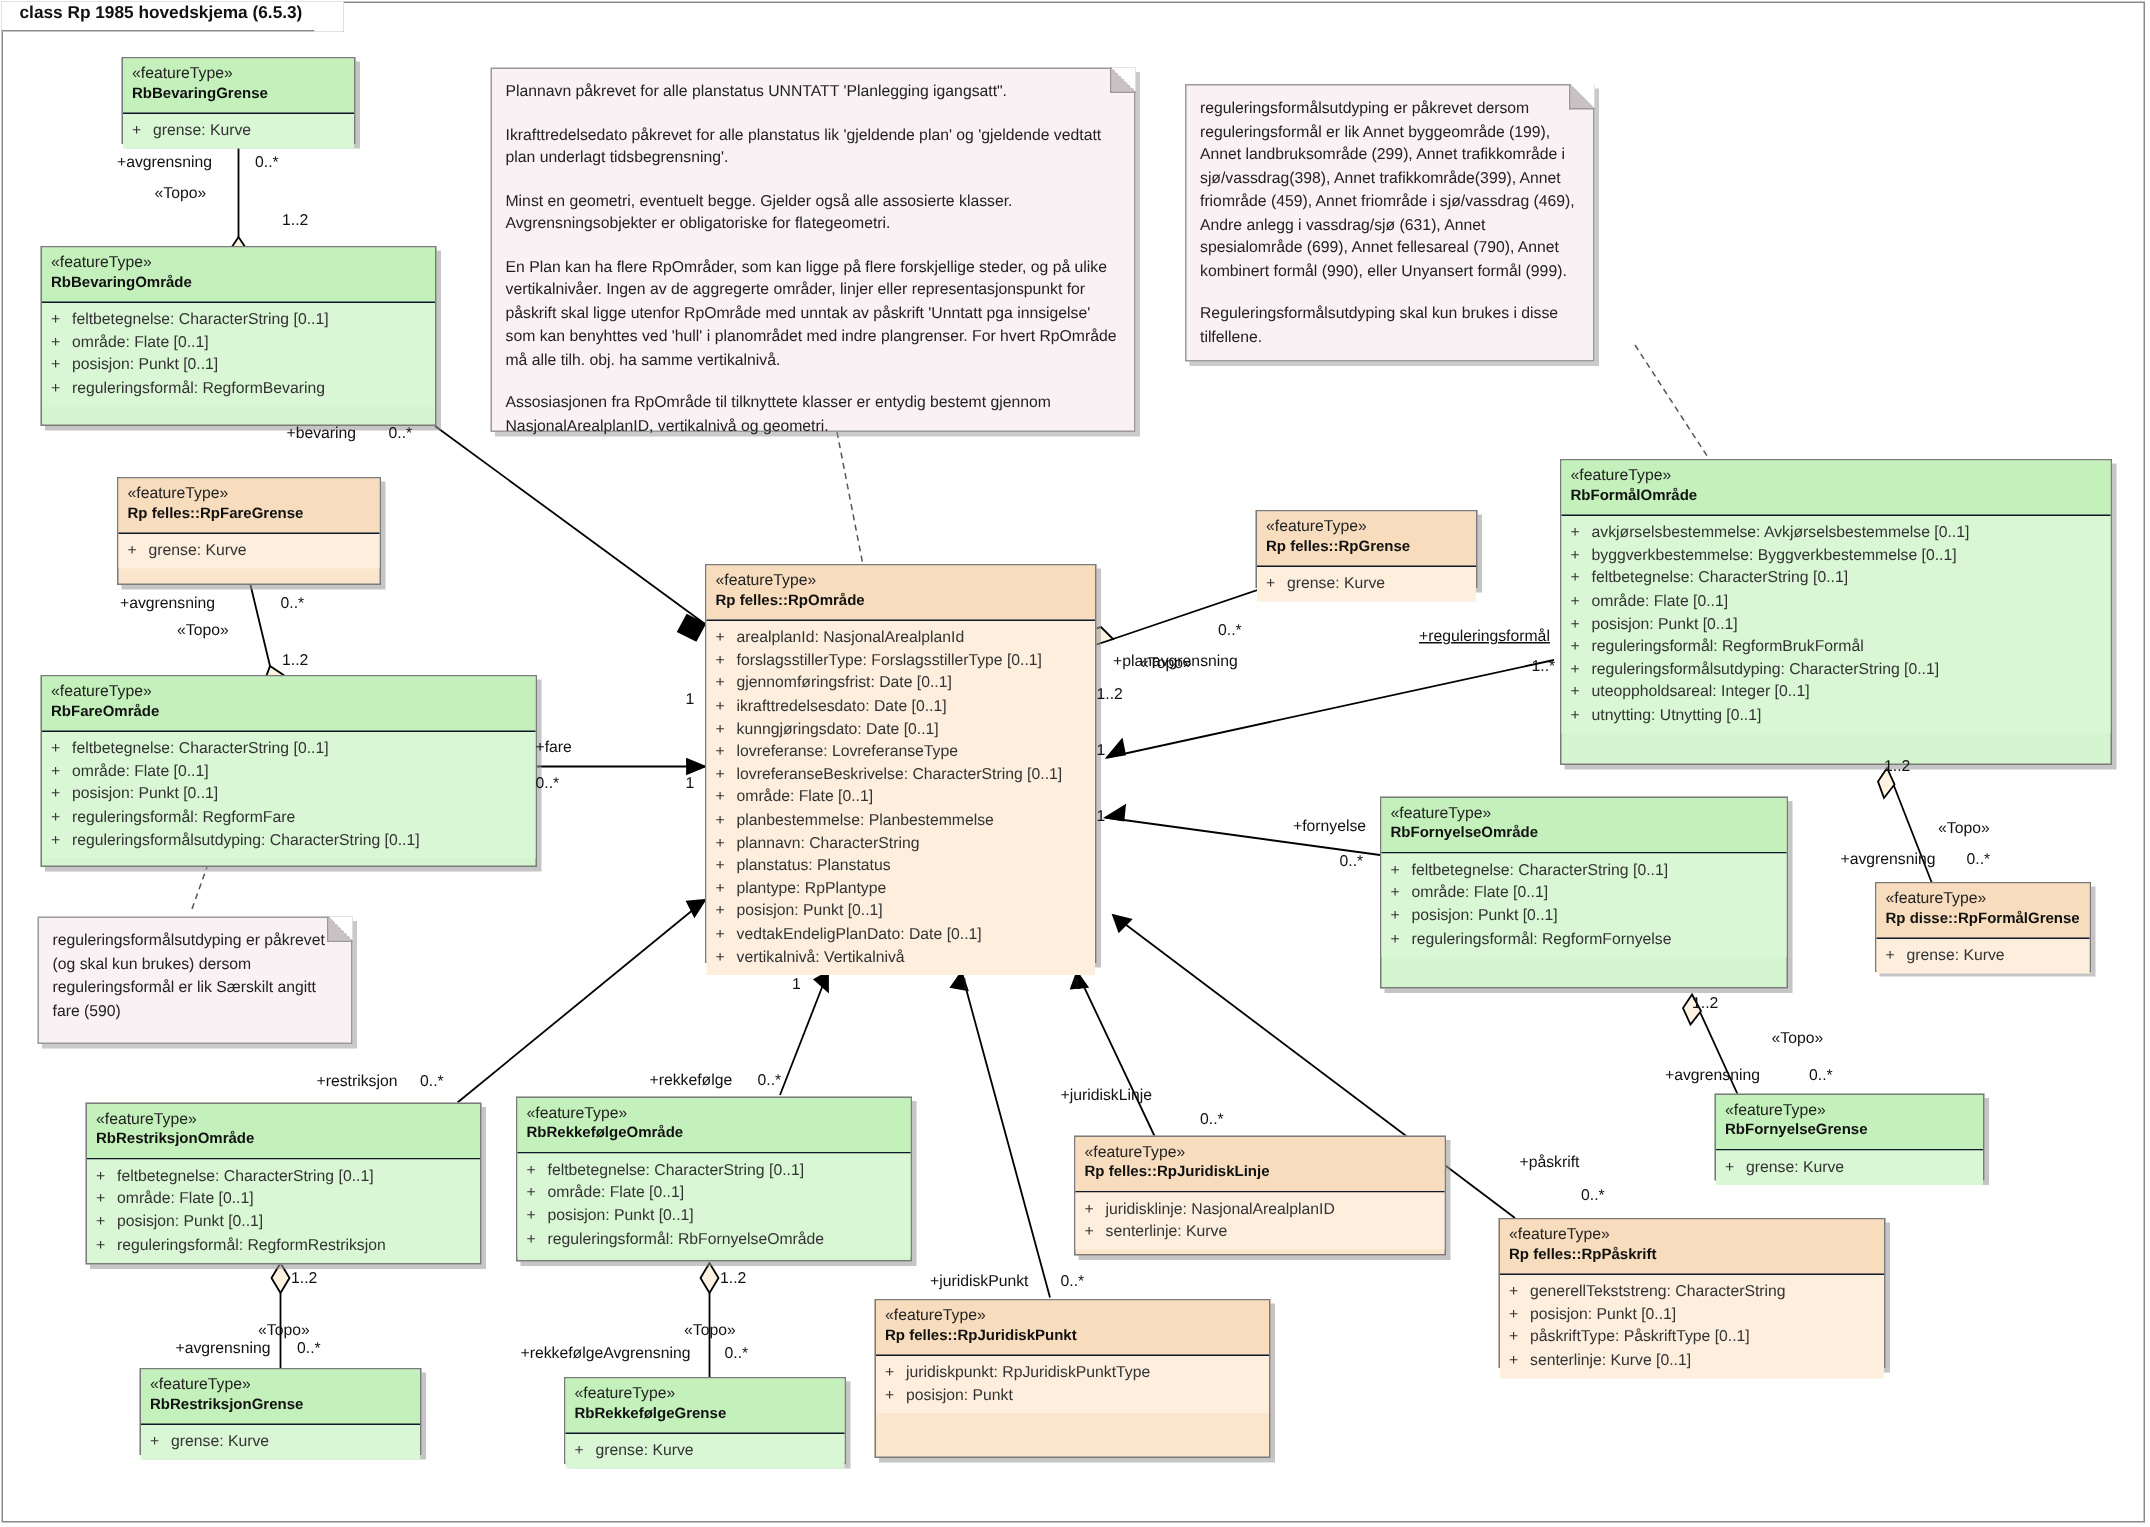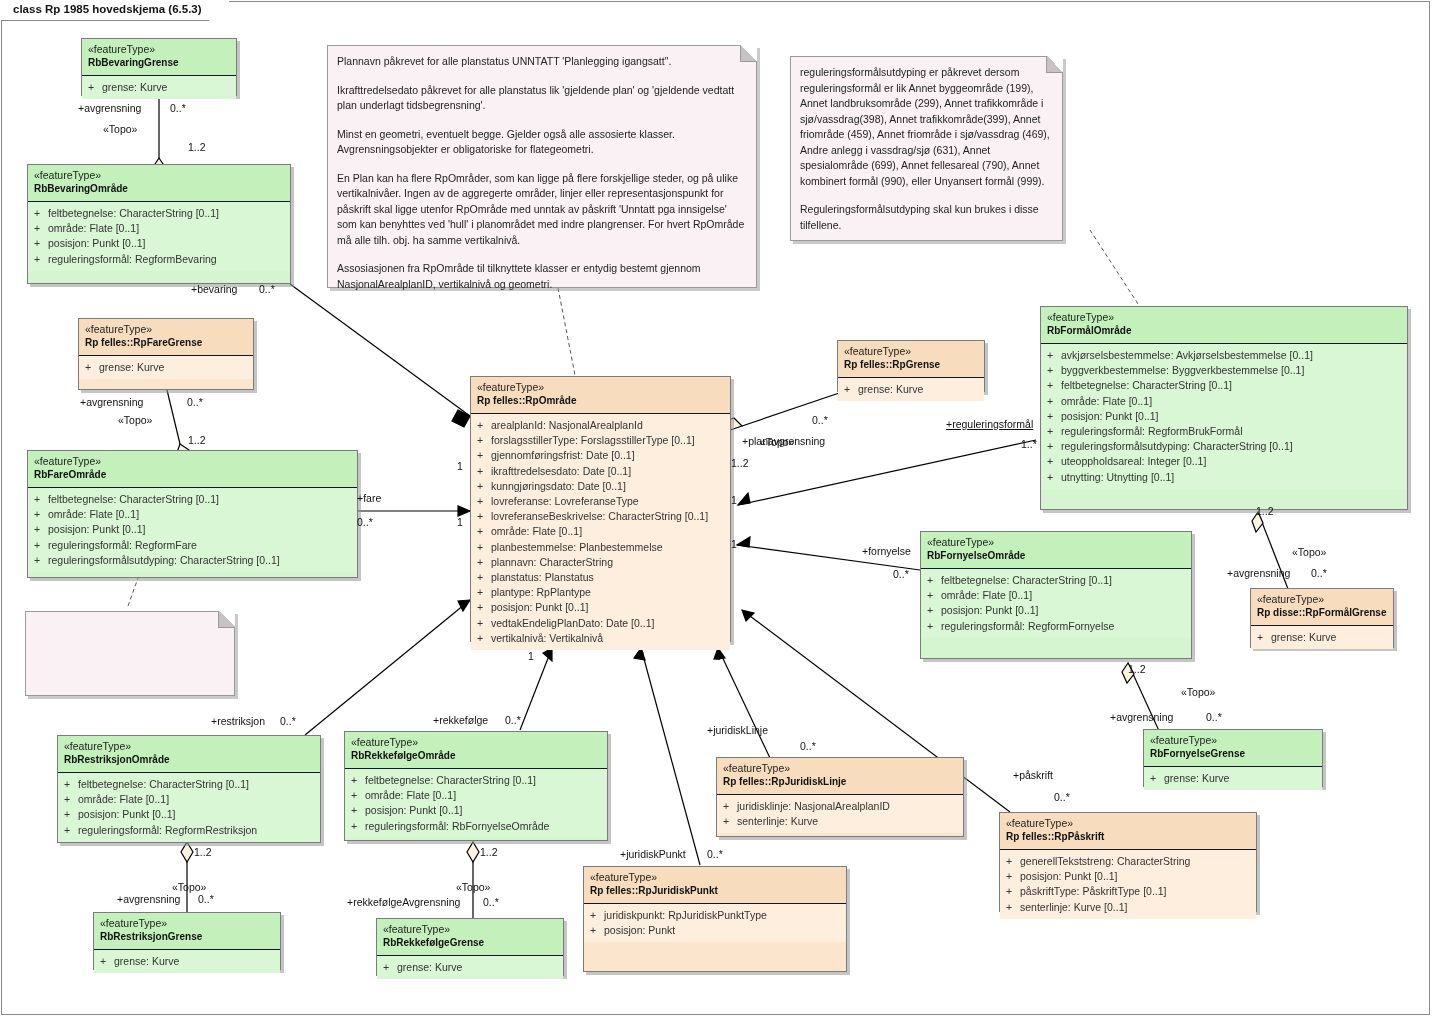--- a/index.html
+++ b/index.html
@@ -346,20 +346,21 @@
   </div>
 
   <div class="note" style="left:790px;top:56px;width:273px;height:185px;">
     <div class="fold"></div>
     <p>reguleringsformålsutdyping er påkrevet dersom reguleringsformål er lik Annet byggeområde (199), Annet landbruksområde (299), Annet trafikkområde i sjø/vassdrag(398), Annet trafikkområde(399), Annet friområde (459), Annet friområde i sjø/vassdrag (469), Andre anlegg i vassdrag/sjø (631), Annet spesialområde (699), Annet fellesareal (790), Annet kombinert formål (990), eller Unyansert formål (999).</p>
     <p>Reguleringsformålsutdyping skal kun brukes i disse tilfellene.</p>
   </div>
 
   <div class="note" style="left:25px;top:611px;width:210px;height:85px;">
     <div class="fold"></div>
+    <p>reguleringsformålsutdyping er påkrevet (og skal kun brukes) dersom reguleringsformål er lik Særskilt angitt fare (590)</p>
   </div>
 
   <div class="lbl" style="left:78px;top:102px;">+avgrensning</div>
   <div class="lbl" style="left:170px;top:102px;">0..*</div>
   <div class="lbl" style="left:103px;top:123px;">«Topo»</div>
   <div class="lbl" style="left:188px;top:141px;">1..2</div>
   <div class="lbl" style="left:191px;top:283px;">+bevaring</div>
   <div class="lbl" style="left:259px;top:283px;">0..*</div>
 
   <div class="lbl" style="left:80px;top:396px;">+avgrensning</div>

